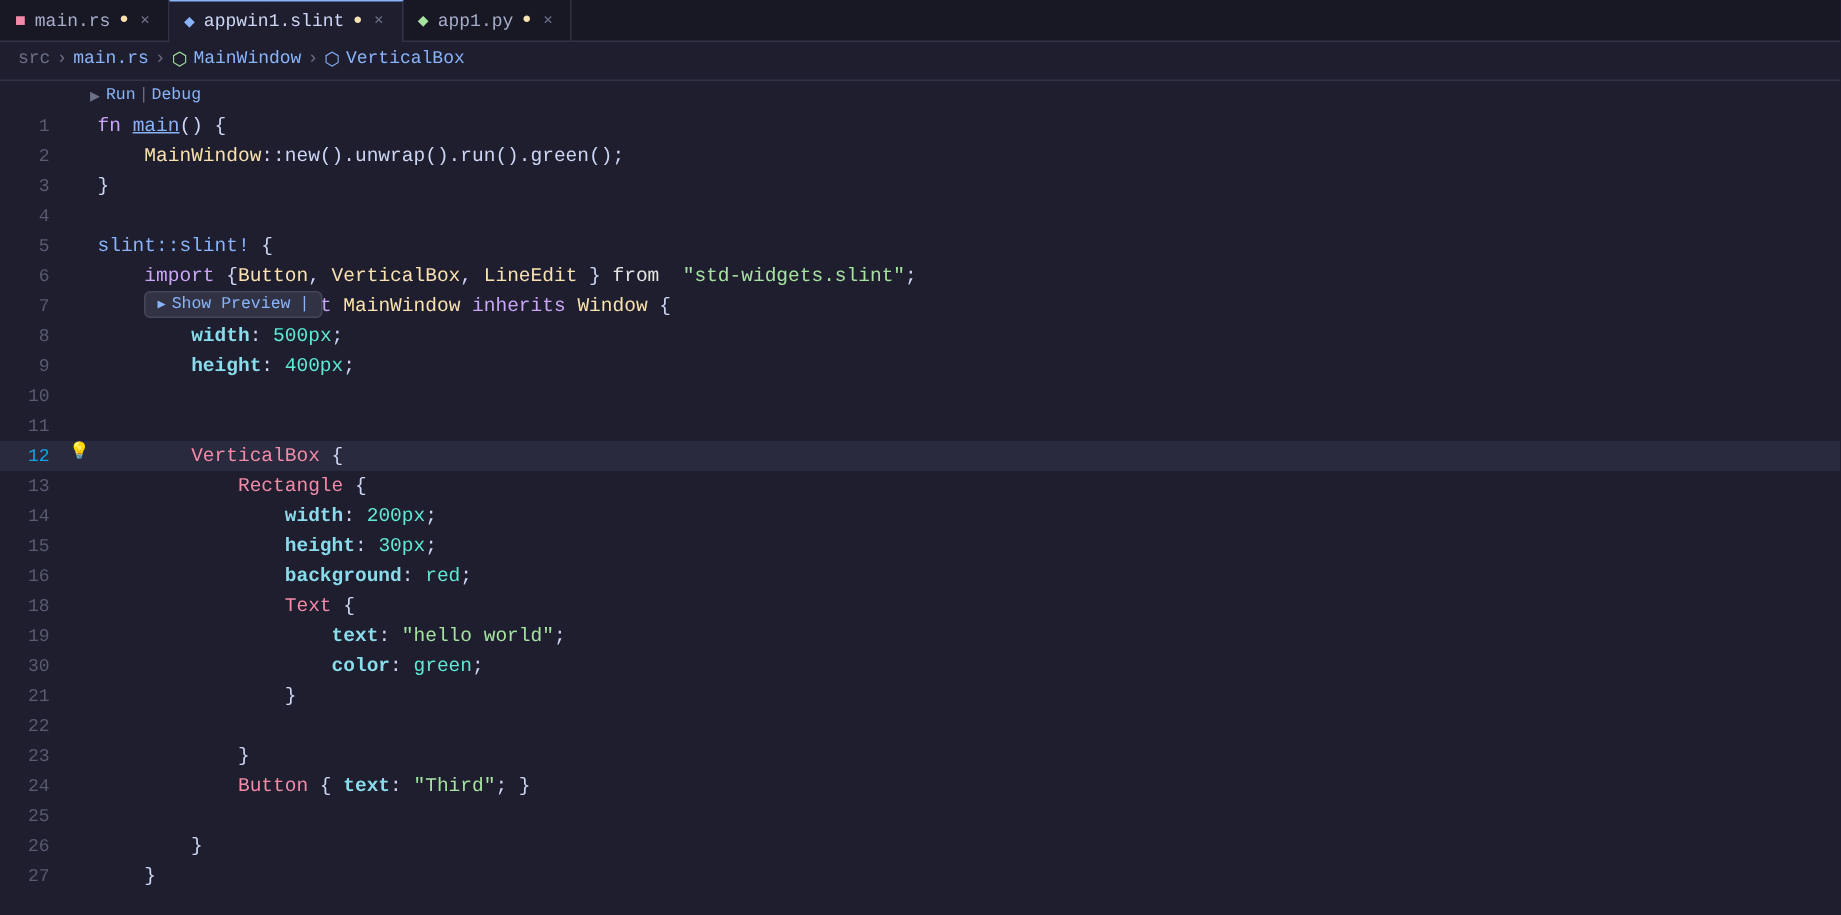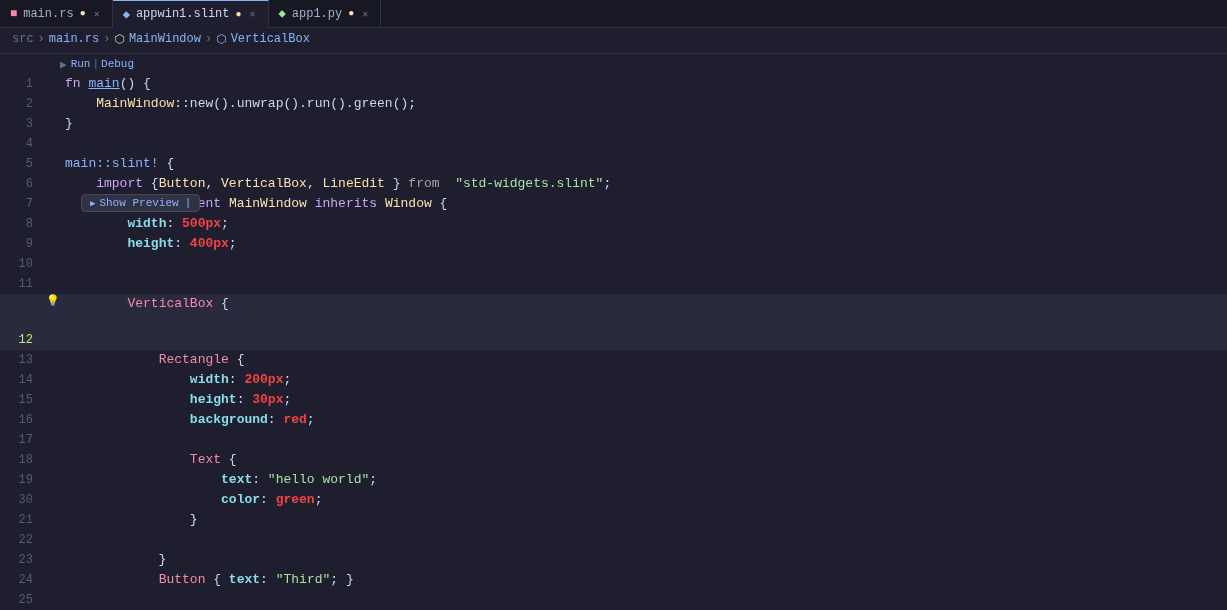--- a/index.html
+++ b/index.html
@@ -111,22 +111,21 @@
       min-width: 45px;
       text-align: right;
       padding-right: 12px;
       color: #585b70;
       font-size: 12px;
       line-height: 20px;
       user-select: none;
     }
 
     .line.highlighted .line-num {
-      color: #bef264;
-      margin-top: 36px;
+      color: #0ea5e9;
     }
 
     .gutter {
       width: 16px;
       min-width: 16px;
       display: flex;
       align-items: center;
       justify-content: center;
     }
 
@@ -142,28 +141,28 @@
       padding-left: 4px;
     }
 
     
     .kw { color: #cba6f7; }         
     .fn-name { color: #89b4fa; text-decoration: underline; }      
     .string { color: #a6e3a1; }    
     .macro { color: #89b4fa; }      
     .type { color: #f9e2af; }       
     .prop { color: #89dceb; font-weight: bold; }       
-    .val { color: #ef4444; font-weight: bold; }        
+    .val { color: #5eead4; }        
     .comp { color: #f38ba8; }       
-    .from-kw { color: #a3a3a3; }
+    .from-kw { color: #e5e5e5; }
     .plain { color: #cdd6f4; }
 
     .hover-popup {
       position: absolute;
-      left: 81px;
+      left: 96px;
       top: 20px;
       background: #313244;
       border: 1px solid #45475a;
       border-radius: 4px;
       padding: 2px 8px;
       font-size: 11px;
       color: #89b4fa;
       cursor: pointer;
       z-index: 10;
       white-space: nowrap;
@@ -243,21 +242,21 @@
 
     <div class="line">
       <span class="line-num">4</span>
       <span class="gutter"></span>
       <span class="code-content"></span>
     </div>
 
     <div class="line">
       <span class="line-num">5</span>
       <span class="gutter"></span>
-      <span class="code-content"><span class="macro">main::slint!</span><span class="plain"> {</span></span>
+      <span class="code-content"><span class="macro">slint::slint!</span><span class="plain"> {</span></span>
     </div>
 
     <div class="line" style="position:relative;">
       <span class="line-num">6</span>
       <span class="gutter"></span>
       <span class="code-content"><span class="plain">    </span><span class="kw">import</span><span class="plain"> {</span><span class="type">Button</span><span class="plain">, </span><span class="type">VerticalBox</span><span class="plain">, </span><span class="type">LineEdit</span><span class="plain"> } </span><span class="from-kw">from</span><span class="plain">  </span><span class="string">"std-widgets.slint"</span><span class="plain">;</span></span>
       <div class="hover-popup" style="cursor:pointer;">
         <span>Show Preview</span>
         <span style="margin-left:2px;">|</span>
       </div>
@@ -318,25 +317,20 @@
       <span class="gutter"></span>
       <span class="code-content"><span class="plain">                </span><span class="prop">height</span><span class="plain">: </span><span class="val">30px</span><span class="plain">;</span></span>
     </div>
 
     <div class="line">
       <span class="line-num">16</span>
       <span class="gutter"></span>
       <span class="code-content"><span class="plain">                </span><span class="prop">background</span><span class="plain">: </span><span class="val">red</span><span class="plain">;</span></span>
     </div>
 
-    <div class="line">
-      <span class="line-num">17</span>
-      <span class="gutter"></span>
-      <span class="code-content"></span>
-    </div>
 
     <div class="line">
       <span class="line-num">18</span>
       <span class="gutter"></span>
       <span class="code-content"><span class="plain">                </span><span class="comp">Text</span><span class="plain"> {</span></span>
     </div>
 
     <div class="line">
       <span class="line-num">19</span>
       <span class="gutter"></span>

